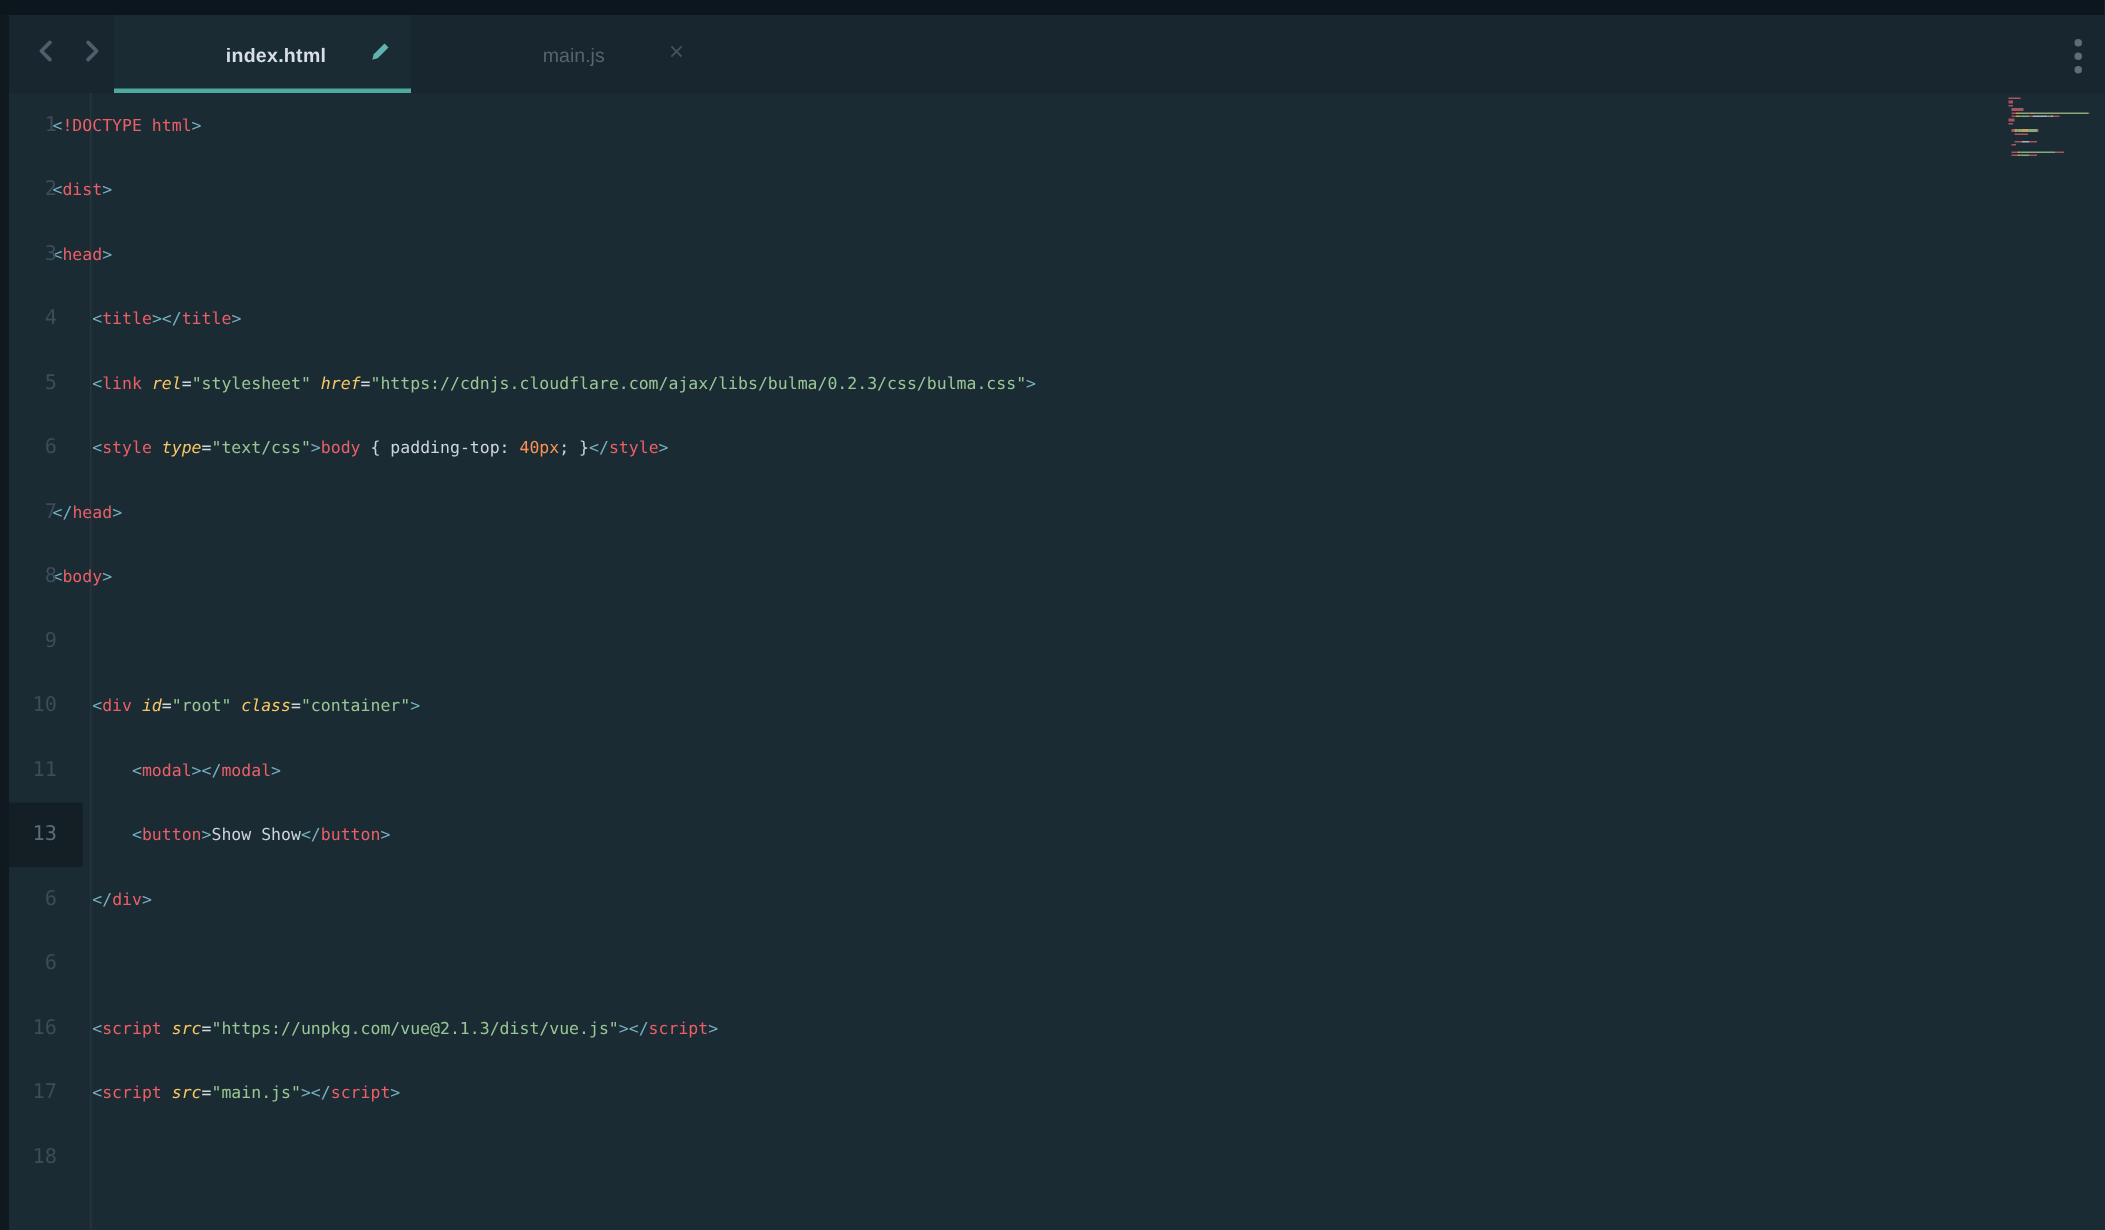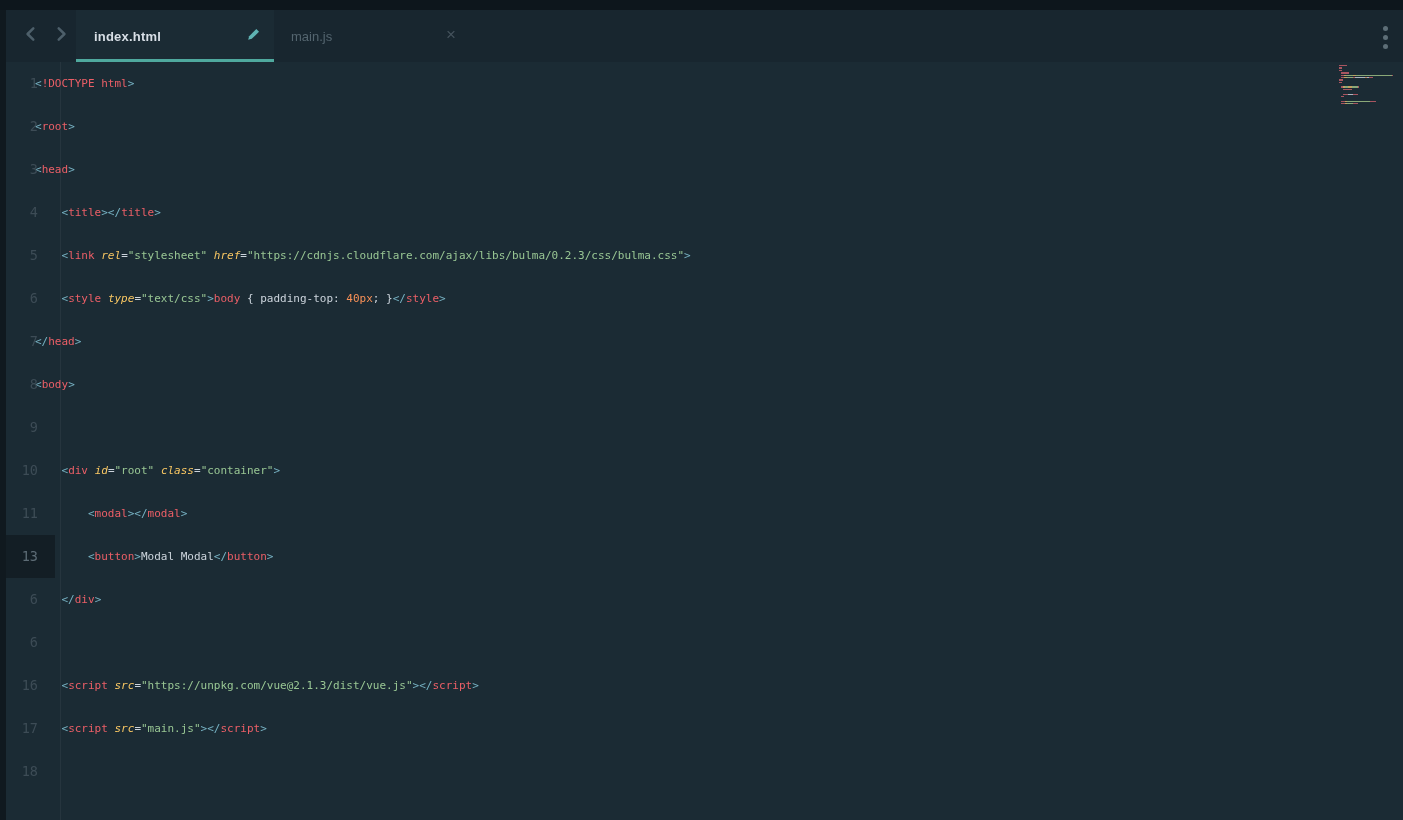--- a/index.html
+++ b/index.html
@@ -19,21 +19,21 @@
     position: absolute; top: 10px; left: 6px; right: 0; height: 52px;
     background: #18262f;
     display: flex; align-items: stretch;
     font-family: "Liberation Sans", sans-serif;
     z-index: 3;
   }
   .nav-btns { display: flex; align-items: center; padding-left: 10px; }
   .nav-btn { width: 30px; height: 52px; display: flex; align-items: center; justify-content: center; cursor: pointer; }
   .tab {
     position: relative; display: flex; align-items: center;
-    height: 52px; cursor: pointer;
+    height: 52px; cursor: pointer; justify-content: center;
   }
   .tab.active { width: 198px; background: #1b2b34; }
   .tab.active .tab-label { color: #d8dfe6; font-size: 13px; font-weight: 700; letter-spacing: .2px; padding-left: 18px; }
   .tab.active .underline { position: absolute; left: 0; bottom: 0; width: 100%; height: 3px; background: #4fa99e; }
   .tab .modified-icon { position: absolute; right: 12px; top: 16px; }
   .tab.inactive { width: 200px; }
   .tab.inactive .tab-label { color: #54656f; font-size: 13px; padding-left: 17px; }
   .tab .close-btn {
     position: absolute; right: 18px; top: 14px;
     color: #44525c; font-size: 17px; line-height: 22px; cursor: pointer;
@@ -113,31 +113,31 @@
     <span class="dot"></span>
     <span class="dot"></span>
     <span class="dot"></span>
   </div>
 </div>
 
 <div class="editor">
   <div class="indent-guide"></div>
   <div id="rows">
       <div class="row"><div class="gutter">1</div><div class="code"><span class="tok-p">&lt;</span><span class="tok-tag">!DOCTYPE html</span><span class="tok-p">&gt;</span></div></div>
-      <div class="row"><div class="gutter">2</div><div class="code"><span class="tok-p">&lt;</span><span class="tok-tag">root</span><span class="tok-p">&gt;</span></div></div>
+      <div class="row"><div class="gutter">2</div><div class="code"><span class="tok-p">&lt;</span><span class="tok-tag">dist</span><span class="tok-p">&gt;</span></div></div>
       <div class="row"><div class="gutter">3</div><div class="code"><span class="tok-p">&lt;</span><span class="tok-tag">head</span><span class="tok-p">&gt;</span></div></div>
       <div class="row"><div class="gutter">4</div><div class="code"><span class="tok-txt">    </span><span class="tok-p">&lt;</span><span class="tok-tag">title</span><span class="tok-p">&gt;&lt;/</span><span class="tok-tag">title</span><span class="tok-p">&gt;</span></div></div>
       <div class="row"><div class="gutter">5</div><div class="code"><span class="tok-txt">    </span><span class="tok-p">&lt;</span><span class="tok-tag">link</span><span class="tok-txt"> </span><span class="tok-attr">rel</span><span class="tok-txt">=</span><span class="tok-str">"stylesheet"</span><span class="tok-txt"> </span><span class="tok-attr">href</span><span class="tok-txt">=</span><span class="tok-str">"https://cdnjs.cloudflare.com/ajax/libs/bulma/0.2.3/css/bulma.css"</span><span class="tok-p">&gt;</span></div></div>
       <div class="row"><div class="gutter">6</div><div class="code"><span class="tok-txt">    </span><span class="tok-p">&lt;</span><span class="tok-tag">style</span><span class="tok-txt"> </span><span class="tok-attr">type</span><span class="tok-txt">=</span><span class="tok-str">"text/css"</span><span class="tok-p">&gt;</span><span class="tok-tag">body</span><span class="tok-txt"> { padding-top: </span><span class="tok-num">40px</span><span class="tok-txt">; }</span><span class="tok-p">&lt;/</span><span class="tok-tag">style</span><span class="tok-p">&gt;</span></div></div>
       <div class="row"><div class="gutter">7</div><div class="code"><span class="tok-p">&lt;/</span><span class="tok-tag">head</span><span class="tok-p">&gt;</span></div></div>
       <div class="row"><div class="gutter">8</div><div class="code"><span class="tok-p">&lt;</span><span class="tok-tag">body</span><span class="tok-p">&gt;</span></div></div>
       <div class="row"><div class="gutter">9</div><div class="code"></div></div>
       <div class="row"><div class="gutter">10</div><div class="code"><span class="tok-txt">    </span><span class="tok-p">&lt;</span><span class="tok-tag">div</span><span class="tok-txt"> </span><span class="tok-attr">id</span><span class="tok-txt">=</span><span class="tok-str">"root"</span><span class="tok-txt"> </span><span class="tok-attr">class</span><span class="tok-txt">=</span><span class="tok-str">"container"</span><span class="tok-p">&gt;</span></div></div>
       <div class="row"><div class="gutter">11</div><div class="code"><span class="tok-txt">        </span><span class="tok-p">&lt;</span><span class="tok-tag">modal</span><span class="tok-p">&gt;&lt;/</span><span class="tok-tag">modal</span><span class="tok-p">&gt;</span></div></div>
-      <div class="row active-row"><div class="gutter">13</div><div class="code"><span class="tok-txt">        </span><span class="tok-p">&lt;</span><span class="tok-tag">button</span><span class="tok-p">&gt;</span><span class="tok-txt">Modal Modal</span><span class="tok-p">&lt;/</span><span class="tok-tag">button</span><span class="tok-p">&gt;</span></div></div>
+      <div class="row active-row"><div class="gutter">13</div><div class="code"><span class="tok-txt">        </span><span class="tok-p">&lt;</span><span class="tok-tag">button</span><span class="tok-p">&gt;</span><span class="tok-txt">Show Show</span><span class="tok-p">&lt;/</span><span class="tok-tag">button</span><span class="tok-p">&gt;</span></div></div>
       <div class="row"><div class="gutter">6</div><div class="code"><span class="tok-txt">    </span><span class="tok-p">&lt;/</span><span class="tok-tag">div</span><span class="tok-p">&gt;</span></div></div>
       <div class="row"><div class="gutter">6</div><div class="code"></div></div>
       <div class="row"><div class="gutter">16</div><div class="code"><span class="tok-txt">    </span><span class="tok-p">&lt;</span><span class="tok-tag">script</span><span class="tok-txt"> </span><span class="tok-attr">src</span><span class="tok-txt">=</span><span class="tok-str">"https://unpkg.com/vue@2.1.3/dist/vue.js"</span><span class="tok-p">&gt;&lt;/</span><span class="tok-tag">script</span><span class="tok-p">&gt;</span></div></div>
       <div class="row"><div class="gutter">17</div><div class="code"><span class="tok-txt">    </span><span class="tok-p">&lt;</span><span class="tok-tag">script</span><span class="tok-txt"> </span><span class="tok-attr">src</span><span class="tok-txt">=</span><span class="tok-str">"main.js"</span><span class="tok-p">&gt;&lt;/</span><span class="tok-tag">script</span><span class="tok-p">&gt;</span></div></div>
       <div class="row"><div class="gutter">18</div><div class="code"></div></div>
     </div>
   <div class="minimap" id="minimap">
       <div class="mm-row">
         <span class="mm-seg" style="width: 8.25px; background: rgb(168, 85, 96);"></span>
       </div>

